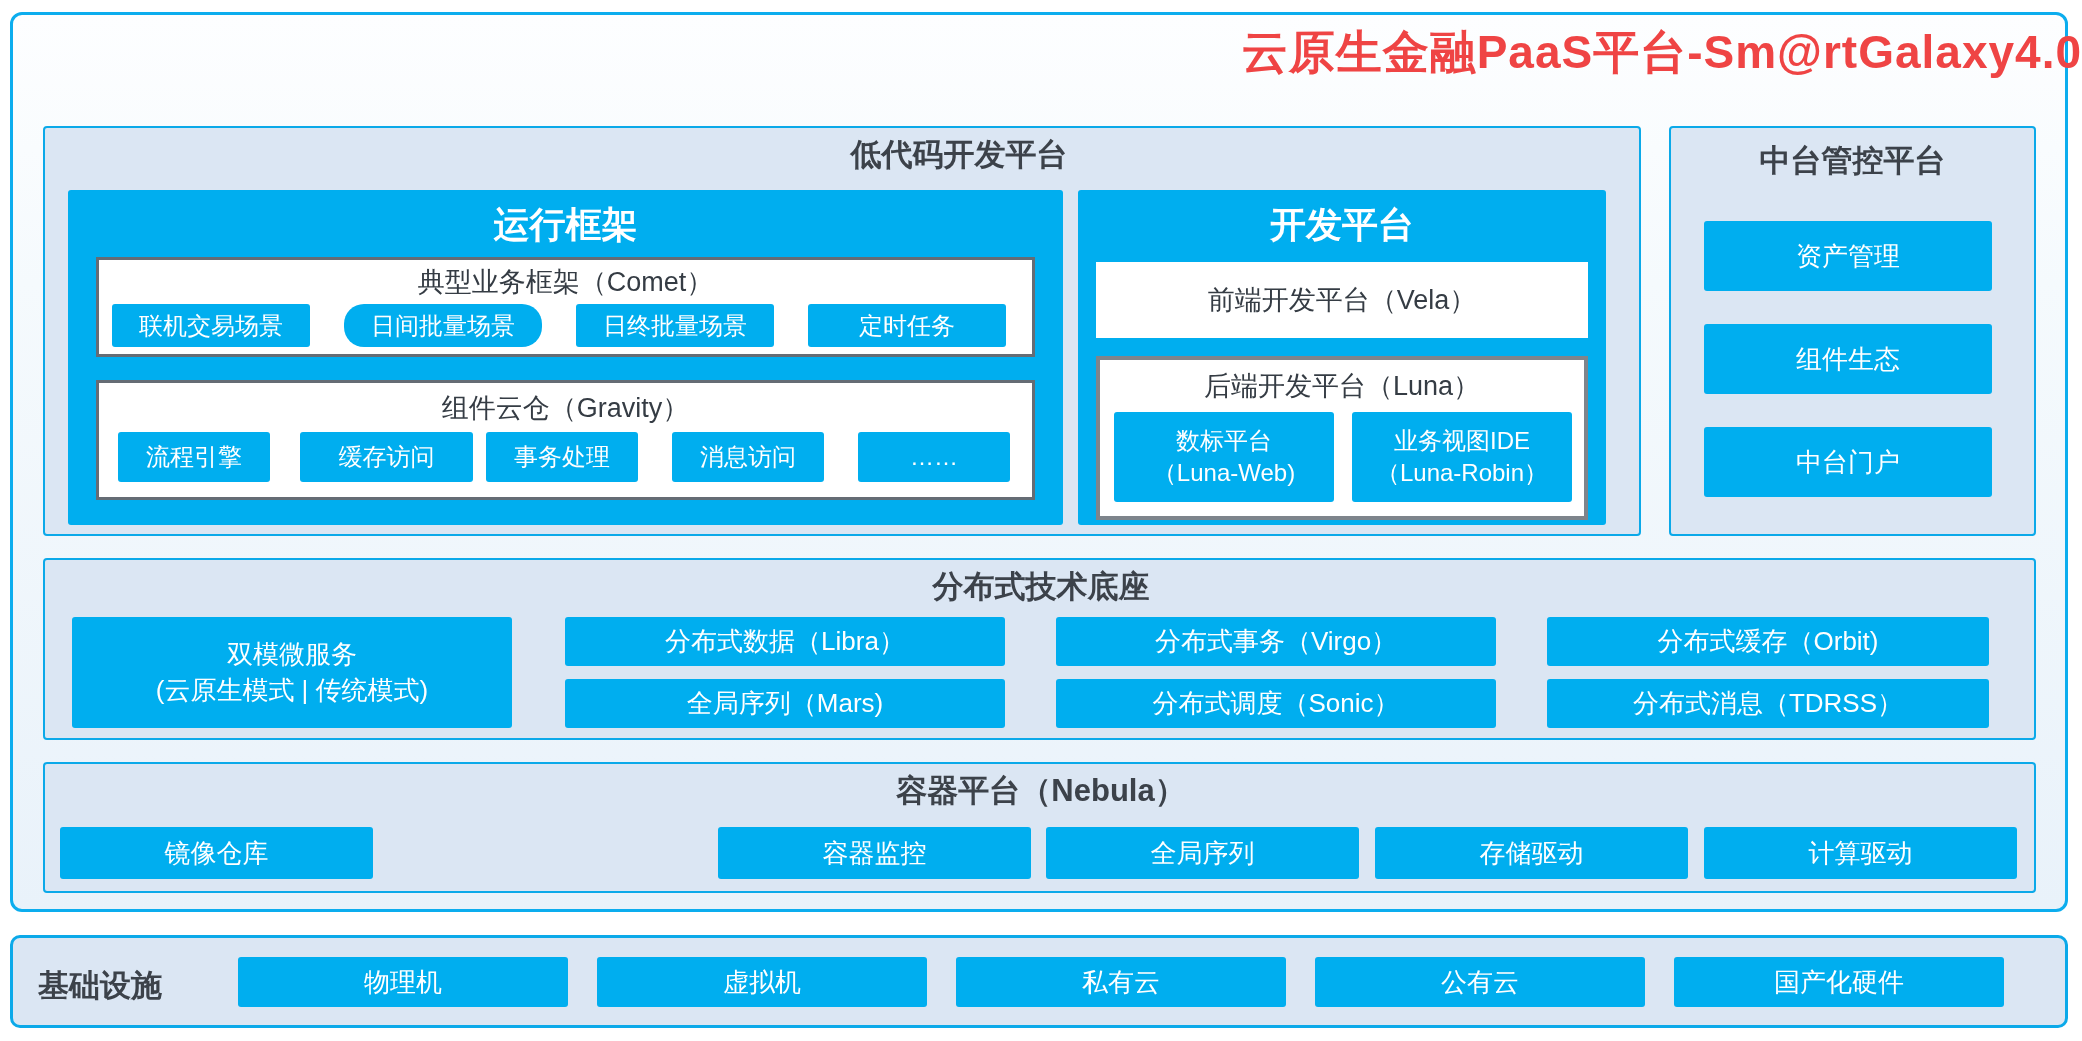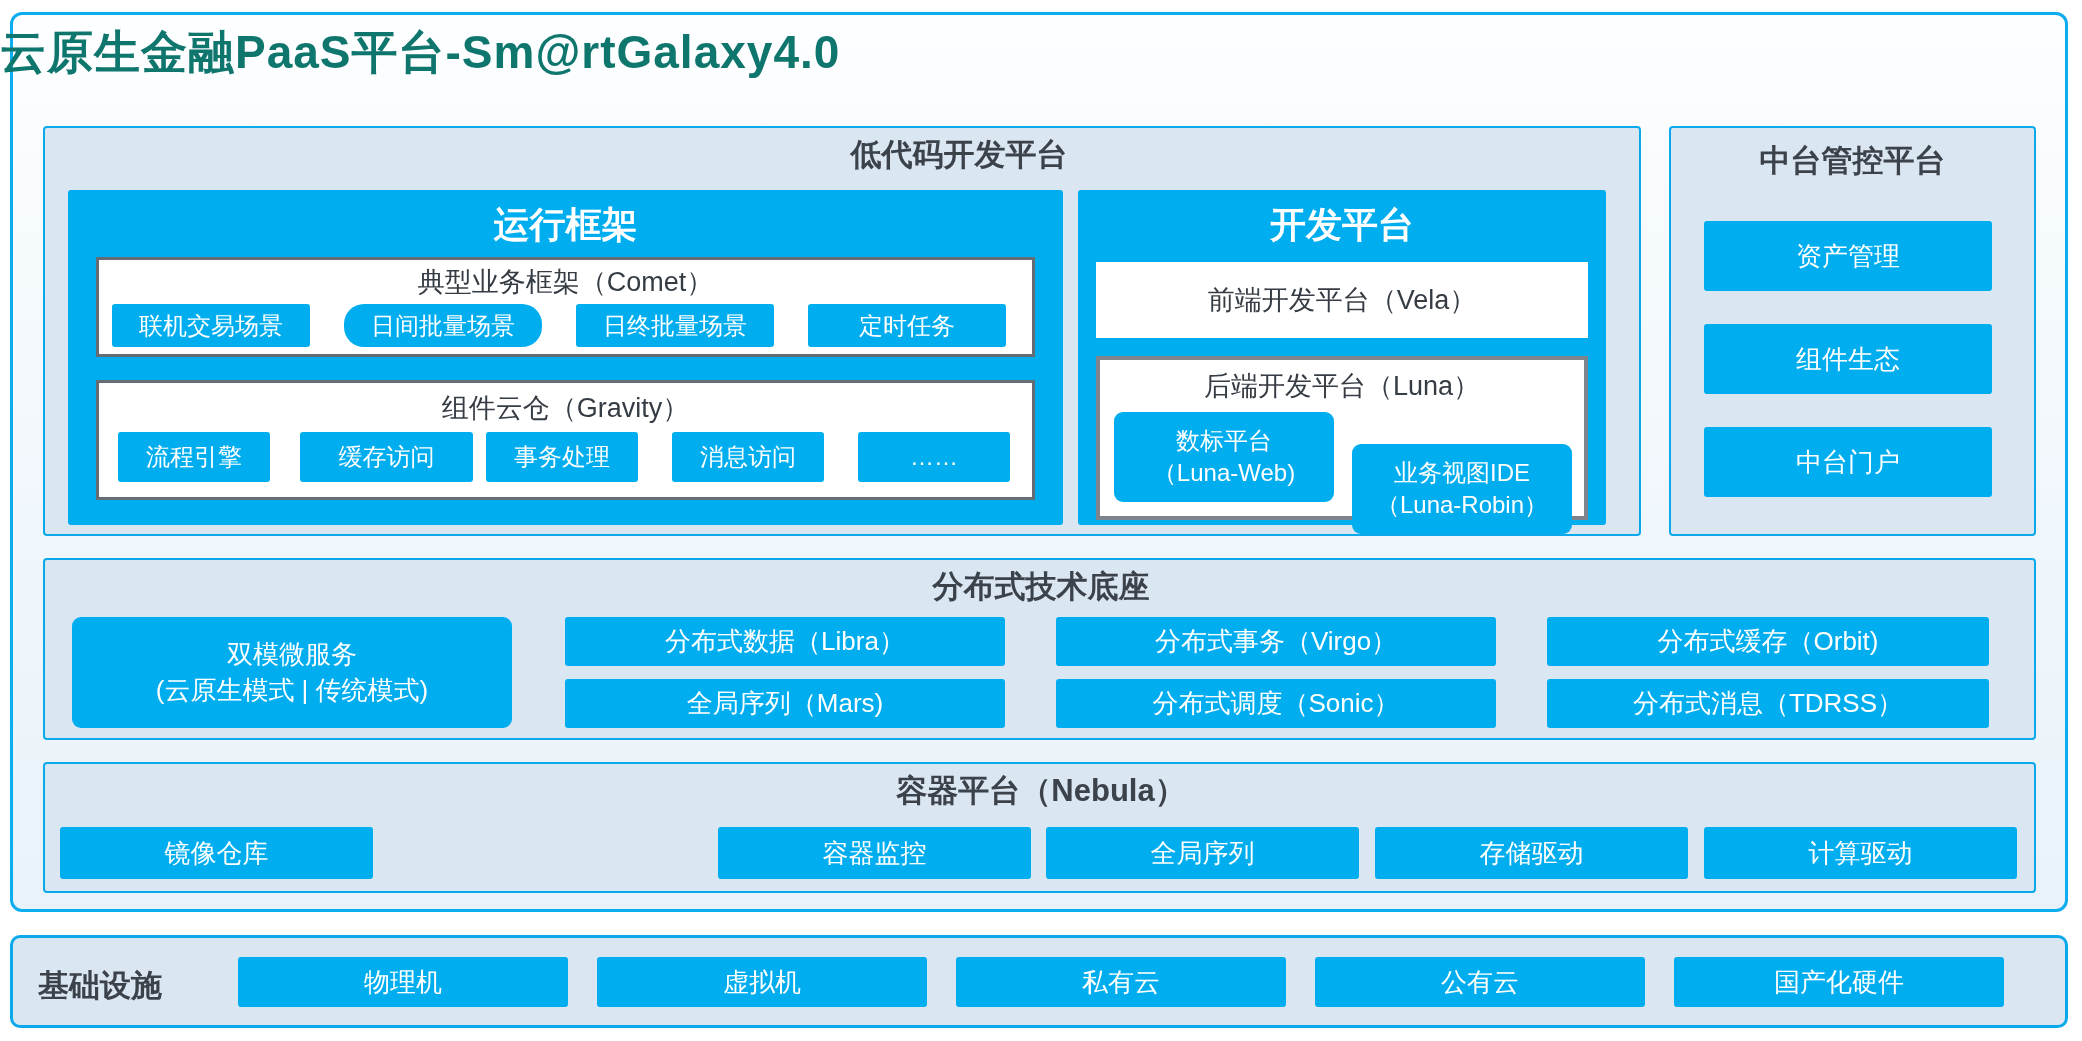--- a/index.html
+++ b/index.html
@@ -12,27 +12,27 @@
     border:3px solid #0cadee;border-radius:12px;
     background:linear-gradient(180deg,#fdfeff 0%,#f5fafd 30%,#e9f2fa 100%);
   }
   .panel{background:#dbe6f3;border:2px solid #0ba9e9;border-radius:4px;}
   .cyan{background:#00aeef;border-radius:3px;}
   .white-box{background:#ffffff;border:3px solid #656c74;}
   .luna-frame{background:#ffffff;border:4px solid #7e848b;}
   .plain-white{background:#ffffff;}
   .flex-c{display:flex;align-items:center;justify-content:center;text-align:center;}
   .col{flex-direction:column;}
-  .page-title{font-size:46px;font-weight:700;color:#0f766e;text-align:left;letter-spacing:1px;}
+  .page-title{font-size:46px;font-weight:700;color:#ef4444;text-align:right;letter-spacing:1px;}
   .sec-title{font-size:31px;font-weight:700;color:#3c424a;text-align:center;}
   .box-title-white{font-size:36px;font-weight:700;color:#ffffff;text-align:center;}
   .sub-title{font-size:27px;font-weight:500;color:#353c44;text-align:center;}
   .btn-txt{color:#ffffff;font-size:24px;font-weight:500;}
   .btn-txt-md{color:#ffffff;font-size:26px;font-weight:500;}
-  .two-line{line-height:1.35;border-radius:9px;}
+  .two-line{line-height:1.35;}
 </style>
 </head>
 <body>
 
 <div class="canvas">
 
   <div class="abs main-frame" style="left:10px;top:12px;width:2058px;height:900px;"></div>
 
   <div class="abs page-title" style="left:0;top:22px;width:2082px;">云原生金融PaaS平台-Sm@rtGalaxy4.0</div>
 
@@ -61,21 +61,21 @@
   <div class="abs box-title-white" style="left:1078px;top:201px;width:528px;">开发平台</div>
 
   <div class="abs plain-white flex-c sub-title" style="left:1096px;top:262px;width:492px;height:76px;">前端开发平台（Vela）</div>
 
   <div class="abs luna-frame" style="left:1096px;top:356px;width:492px;height:164px;"></div>
   <div class="abs sub-title" style="left:1096px;top:368px;width:492px;">后端开发平台（Luna）</div>
   <div class="abs cyan flex-c col btn-txt two-line" style="left:1114px;top:412px;width:220px;height:90px;">
     <span>数标平台</span>
     <span>（Luna-Web)</span>
   </div>
-  <div class="abs cyan flex-c col btn-txt two-line" style="left:1352px;top:412px;width:220px;height:90px;margin-top:32px;">
+  <div class="abs cyan flex-c col btn-txt two-line" style="left:1352px;top:412px;width:220px;height:90px;">
     <span>业务视图IDE</span>
     <span>（Luna-Robin）</span>
   </div>
 
   <div class="abs panel" style="left:1669px;top:126px;width:367px;height:410px;"></div>
   <div class="abs sec-title" style="left:1669px;top:140px;width:367px;">中台管控平台</div>
   <div class="abs cyan flex-c btn-txt-md" style="left:1704px;top:221px;width:288px;height:70px;">资产管理</div>
   <div class="abs cyan flex-c btn-txt-md" style="left:1704px;top:324px;width:288px;height:70px;">组件生态</div>
   <div class="abs cyan flex-c btn-txt-md" style="left:1704px;top:427px;width:288px;height:70px;">中台门户</div>
 

